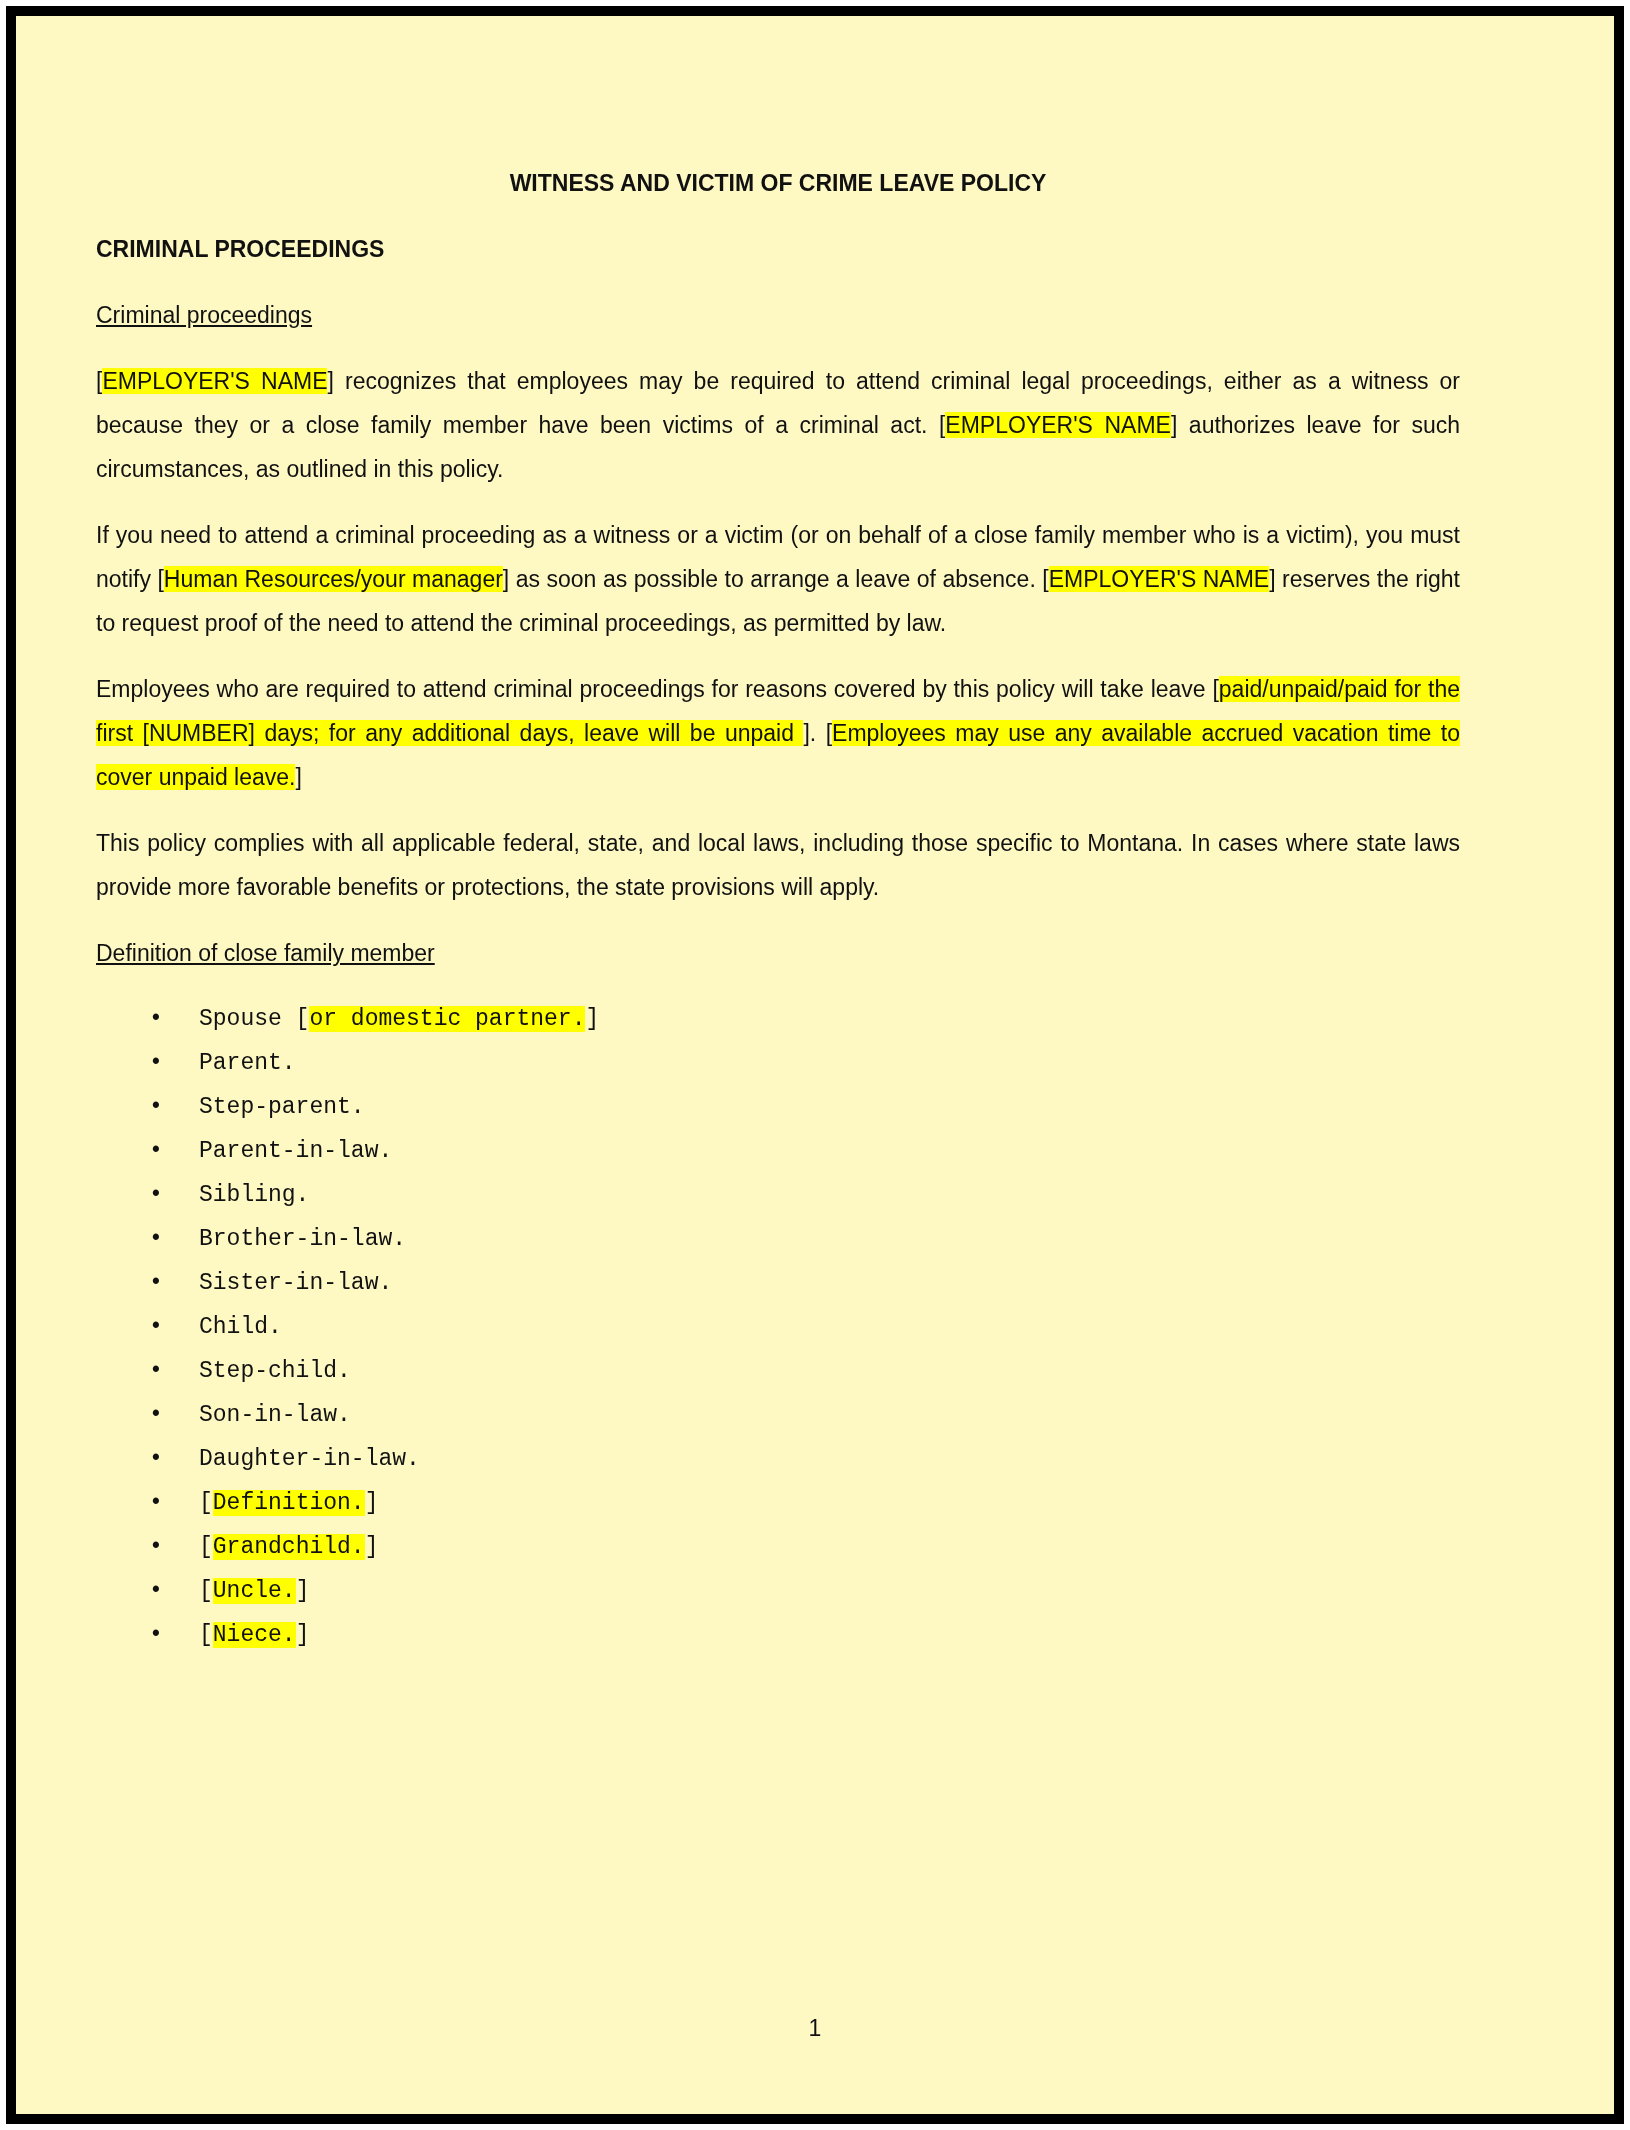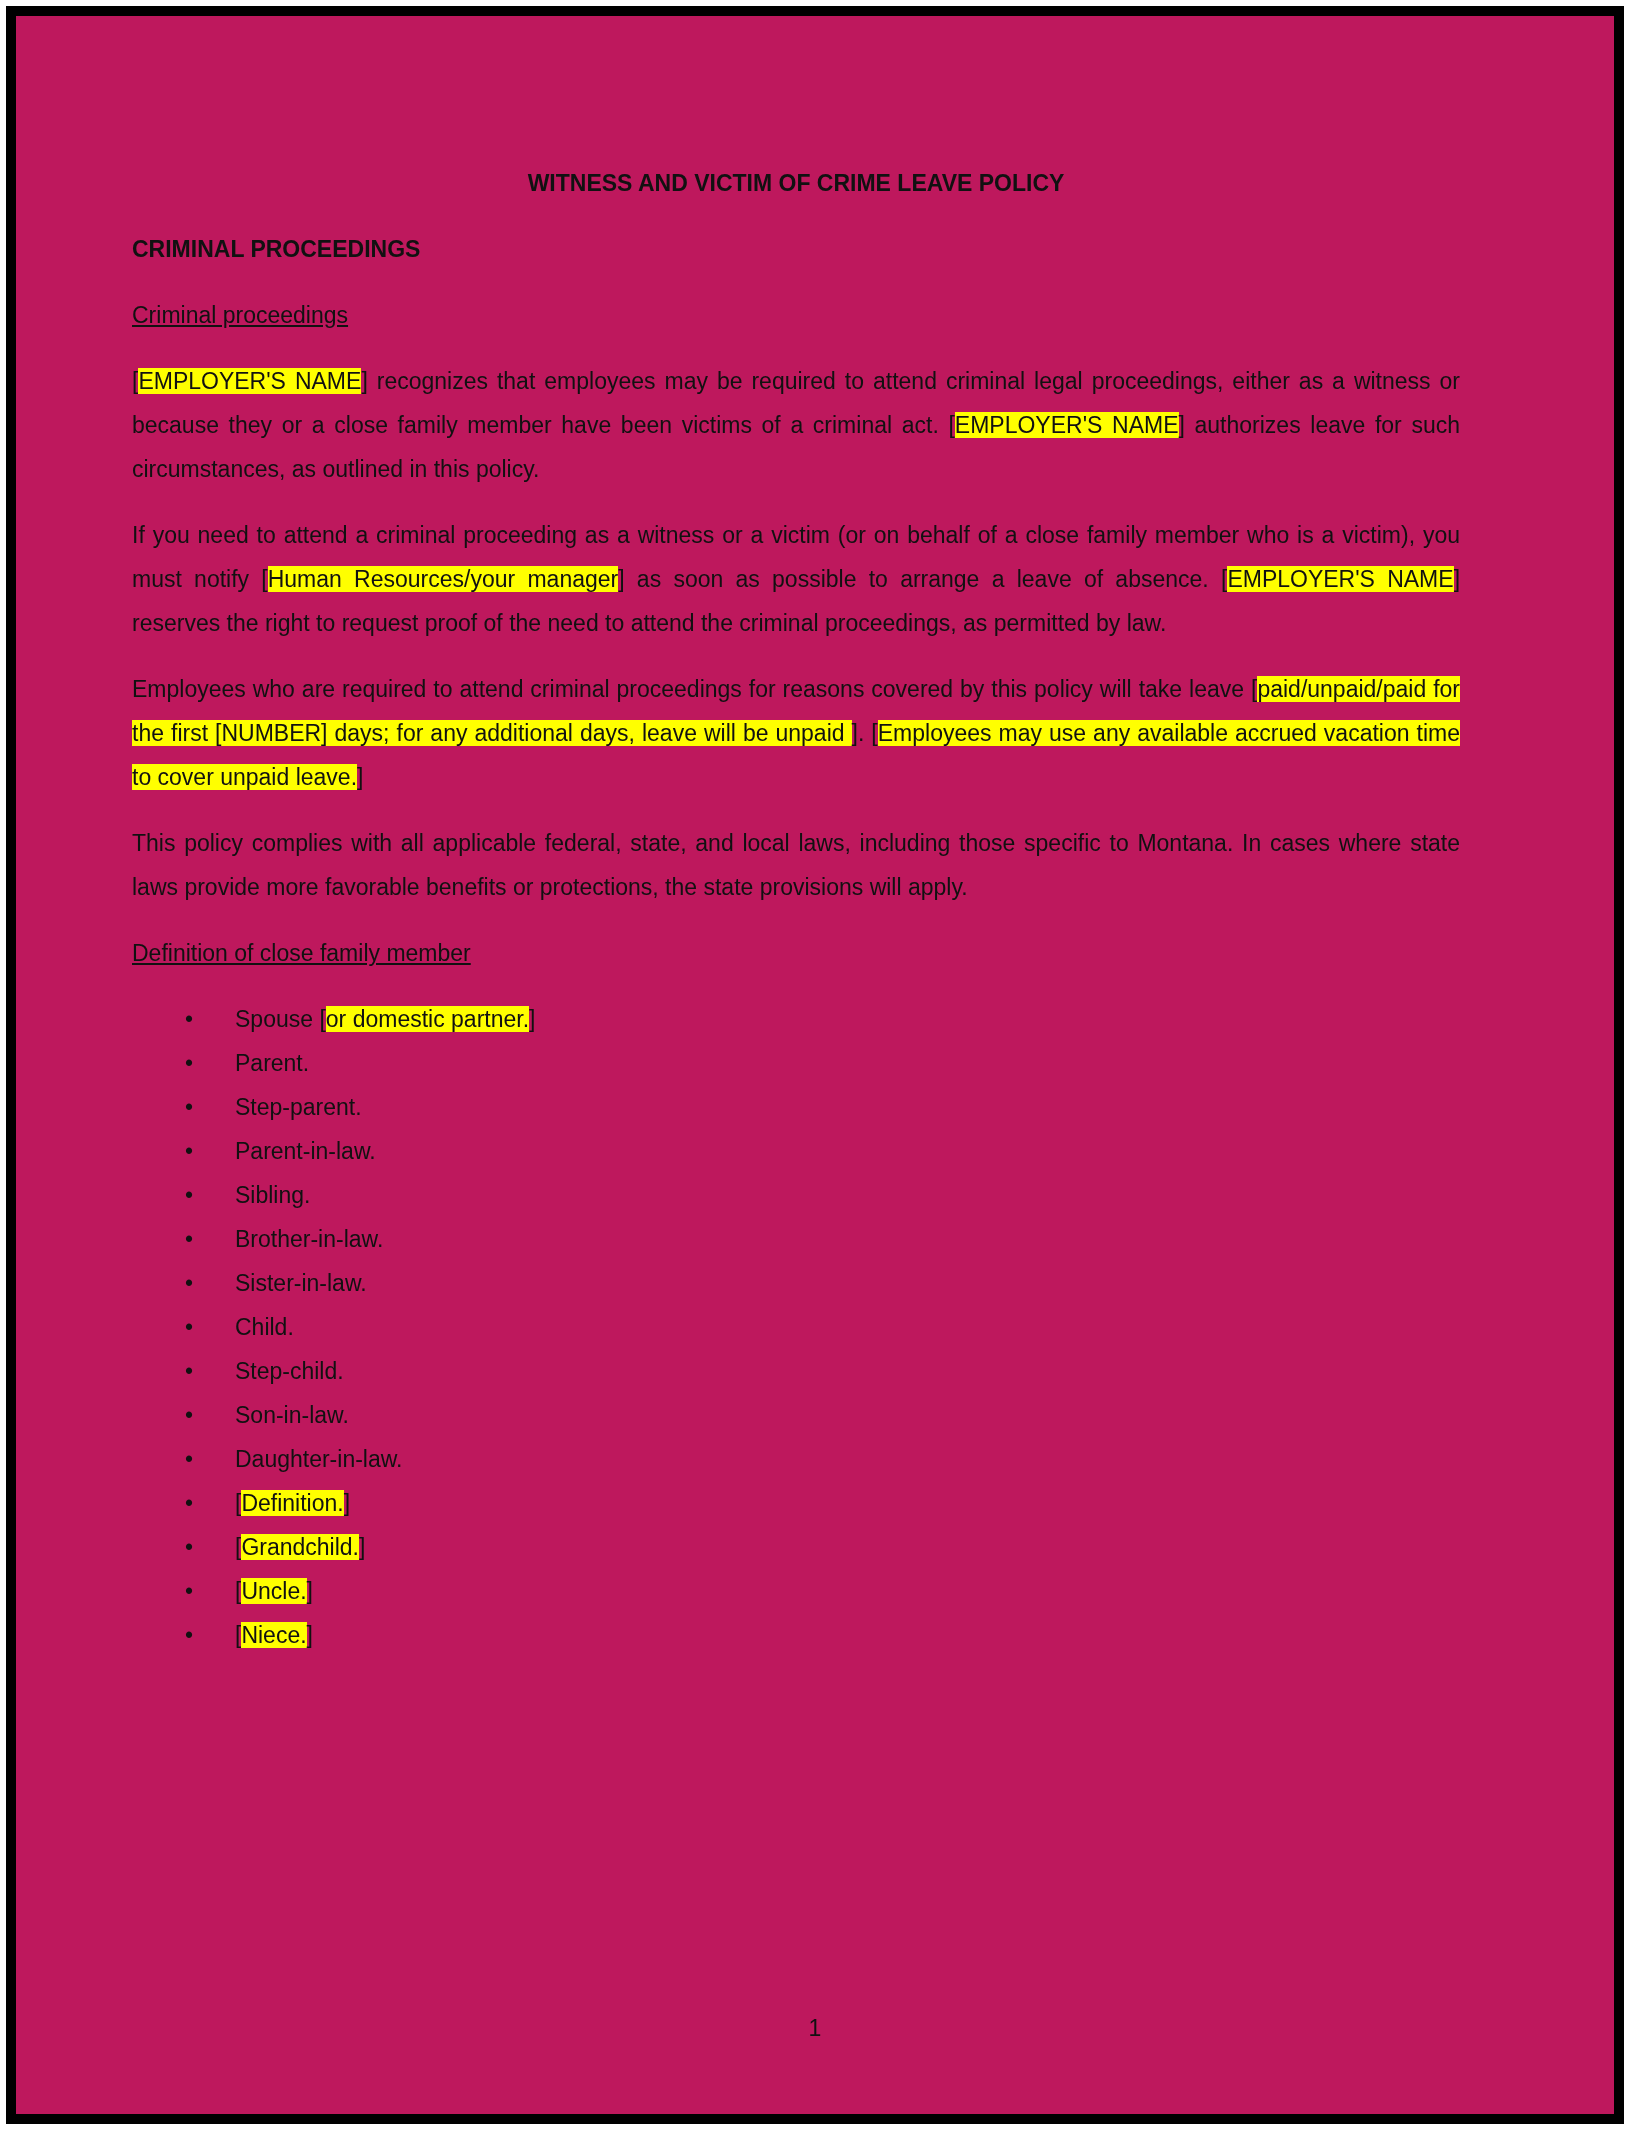--- a/index.html
+++ b/index.html
@@ -10,22 +10,22 @@
   }
   body {
     font-family: "Liberation Sans", sans-serif;
     color: #111111;
     position: relative;
   }
   .page {
     position: absolute;
     inset: 6px;
     border: 10px solid #000000;
-    background: #be185d;
-    padding: 145px 154px 0 116px;
+    background: #fef9c3;
+    padding: 145px 154px 0 80px;
   }
   .doc-title {
     font-size: 23px;
     font-weight: 700;
     text-align: center;
     line-height: 44px;
     margin-bottom: 22px;
   }
   .section-heading {
     font-size: 23px;
@@ -48,20 +48,21 @@
   }
   .bullet-list {
     list-style: none;
     margin-top: 22px;
   }
   .bullet-list li {
     position: relative;
     font-size: 23px;
     line-height: 44px;
     padding-left: 103px;
+    font-family: Liberation Mono, monospace;
   }
   .bullet-list li::before {
     content: "\2022";
     position: absolute;
     left: 53px;
     top: 0;
     font-size: 23px;
     line-height: 44px;
   }
   .hl {

